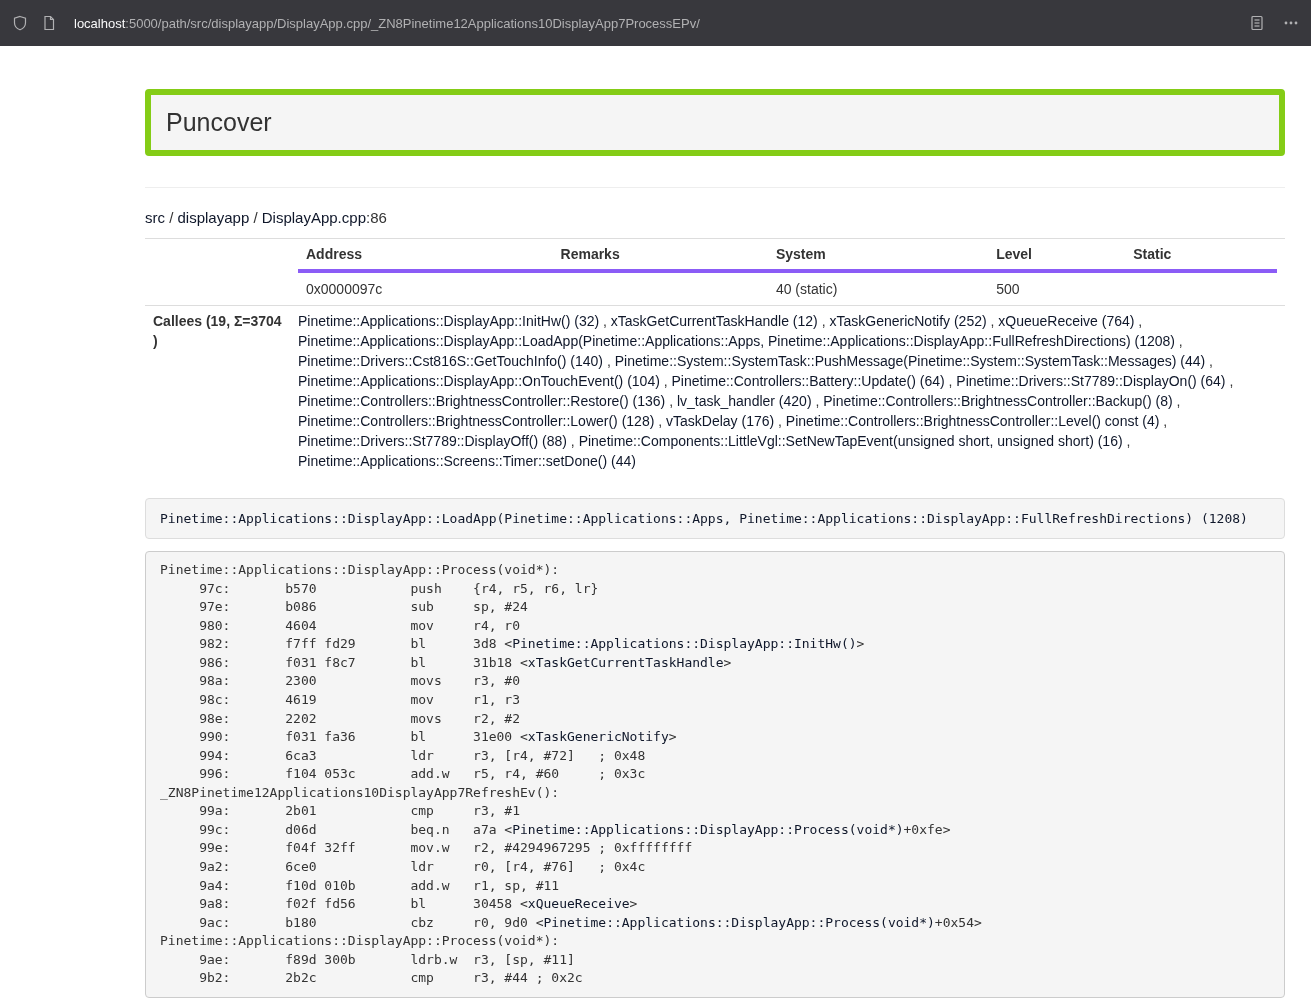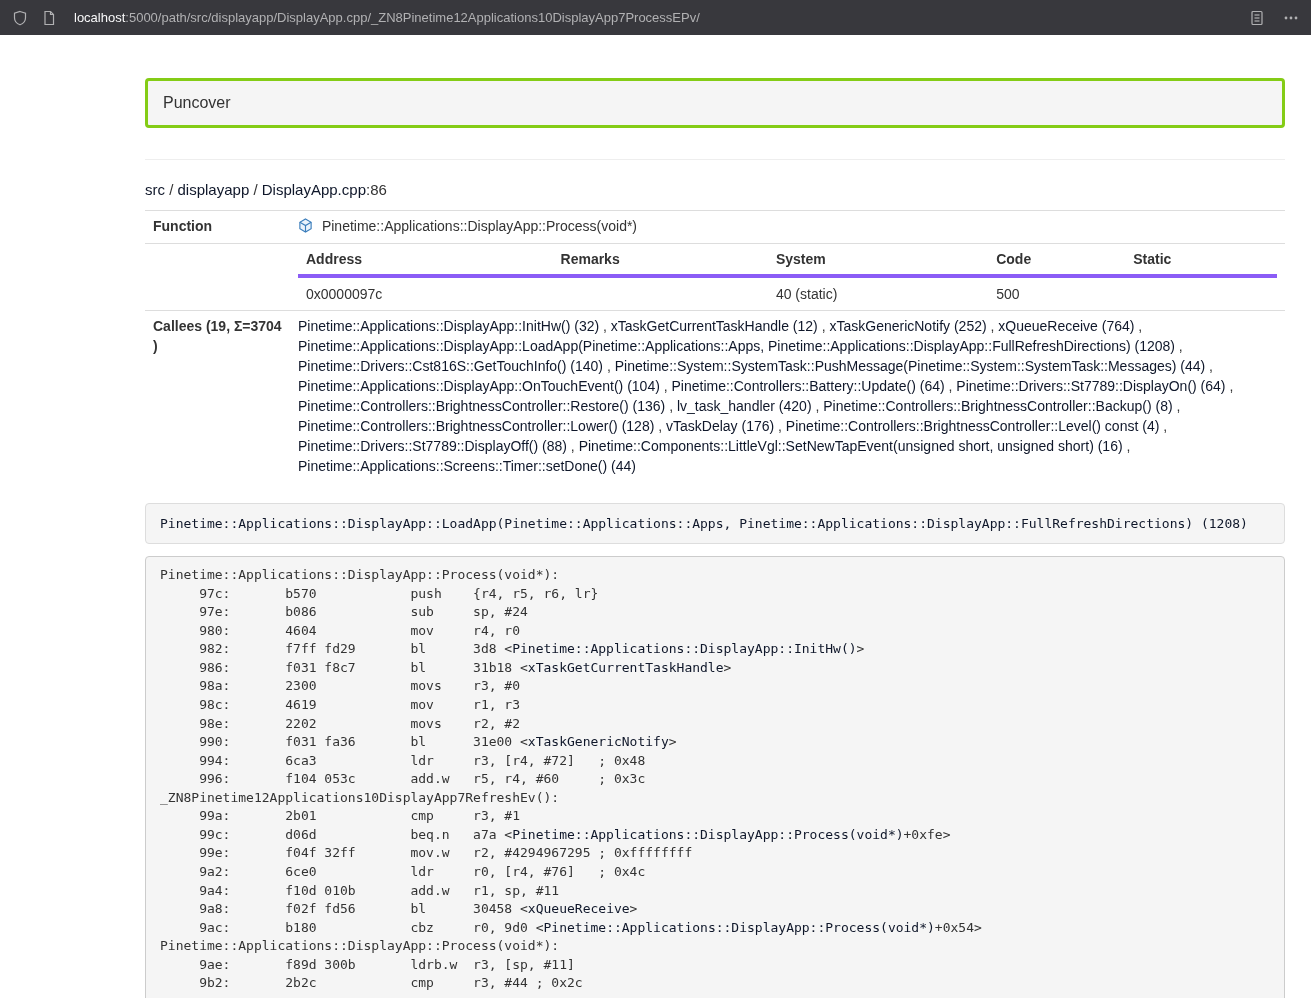--- a/index.html
+++ b/index.html
@@ -5,38 +5,38 @@
   * { box-sizing: border-box; }
   html, body { margin: 0; padding: 0; }
   body {
     width: 1311px; height: 998px; overflow: hidden;
     background: #ffffff; color: #333;
     font-family: "Liberation Sans", sans-serif; font-size: 14px;
   }
 
   
   .browser-bar {
-    height: 35px; background: #38383d;
+    height: 46px; background: #38383d;
     display: flex; align-items: center; padding: 0 12px;
   }
   .bicon { display: inline-flex; width: 16px; height: 16px; flex: none; align-items: center; justify-content: center; }
   .bicon.left { margin-right: 13px; }
   .bicon.right { margin-left: 18px; }
   .urlbar {
     flex: 1; min-width: 0; margin-left: 4px;
     font-size: 13px; color: #b1b1b3; white-space: nowrap; overflow: hidden;
   }
   .url-host { color: #f9f9fa; }
 
   
   .container { width: 1140px; margin: 43px 0 0 145px; }
 
   .title-panel {
-    border: 3px solid #84cc16; border-radius: 4px; background: #f5f5f5;
-    padding: 13px 15px; font-size: 16px; color: #333;
+    border: 6px solid #84cc16; border-radius: 4px; background: #f5f5f5;
+    padding: 13px 15px; font-size: 25px; color: #333;
   }
   hr.rule { border: none; border-top: 1px solid #eee; margin: 31px 0 21px; }
 
   .breadcrumb { font-size: 15px; margin-bottom: 2px; }
   .sep { color: #333; }
 
   a.lnk { color: #0f172a; text-decoration: none; cursor: pointer; }
 
   
   table { border-collapse: collapse; width: 100%; }
@@ -117,41 +117,29 @@
     <a class="lnk">src</a>
     <span class="sep">/</span>
     <a class="lnk">displayapp</a>
     <span class="sep">/</span>
     <a class="lnk">DisplayApp.cpp</a><span>:86</span>
   </div>
 
   <table class="main-table">
     <tbody>
       <tr>
-        <th class="rowlabel">Function</th>
-        <td>
-          <span class="fn-icon">
-            <svg width="15" height="15" viewBox="0 0 16 16">
-                <path d="M8 1 L14 4.5 V11.5 L8 15 L2 11.5 V4.5 Z" fill="#eaf2fb" stroke="#3b7dbb" stroke-width="1.2"></path>
-                <path d="M2 4.5 L8 8 L14 4.5 M8 8 V15" fill="none" stroke="#3b7dbb" stroke-width="1.2"></path>
-              </svg>
-          </span>
-          <span>Pinetime::Applications::DisplayApp::Process(void*)</span>
-        </td>
-      </tr>
-      <tr>
         <th class="rowlabel"></th>
         <td class="nested-cell">
           <table class="inner-table">
             <thead>
               <tr>
                 <th class="c-addr">Address</th>
                 <th class="c-rem">Remarks</th>
                 <th class="c-stack">System</th>
-                <th class="c-code">Code</th>
+                <th class="c-code">Level</th>
                 <th class="c-static">Static</th>
               </tr>
             </thead>
             <tbody>
               <tr>
                 <td>0x0000097c</td>
                 <td></td>
                 <td>40 (static)</td>
                 <td>500</td>
                 <td></td>

